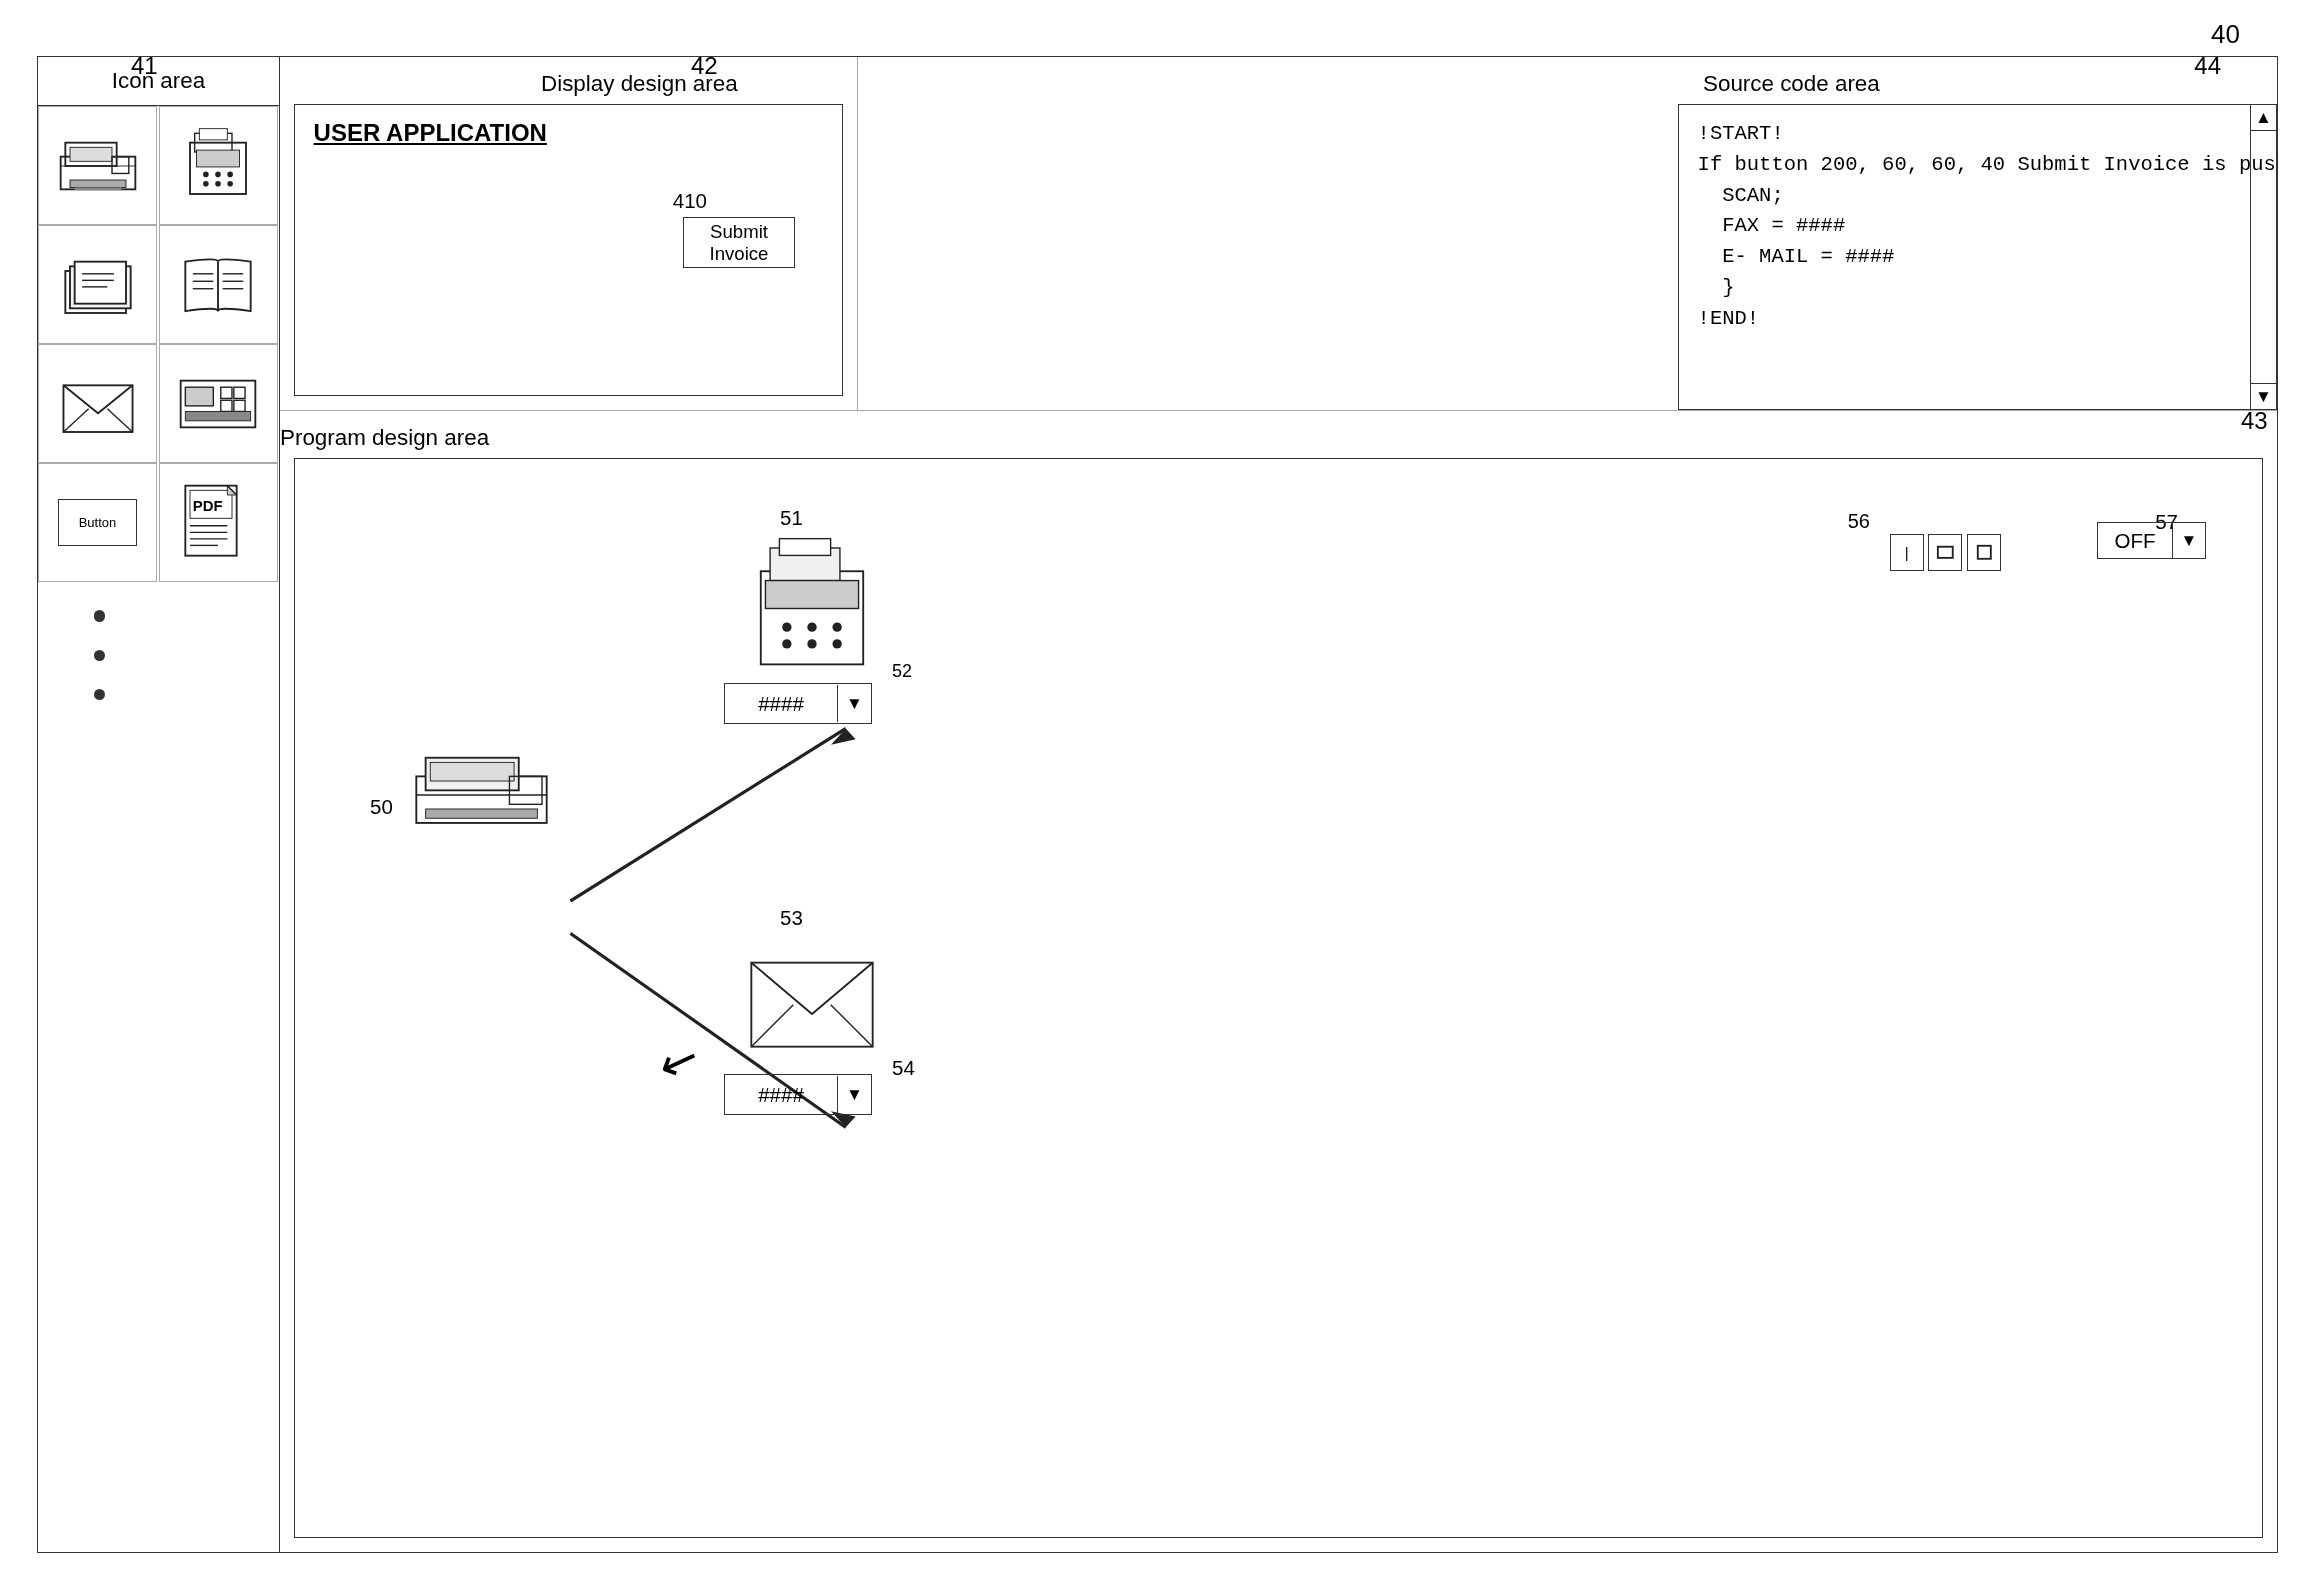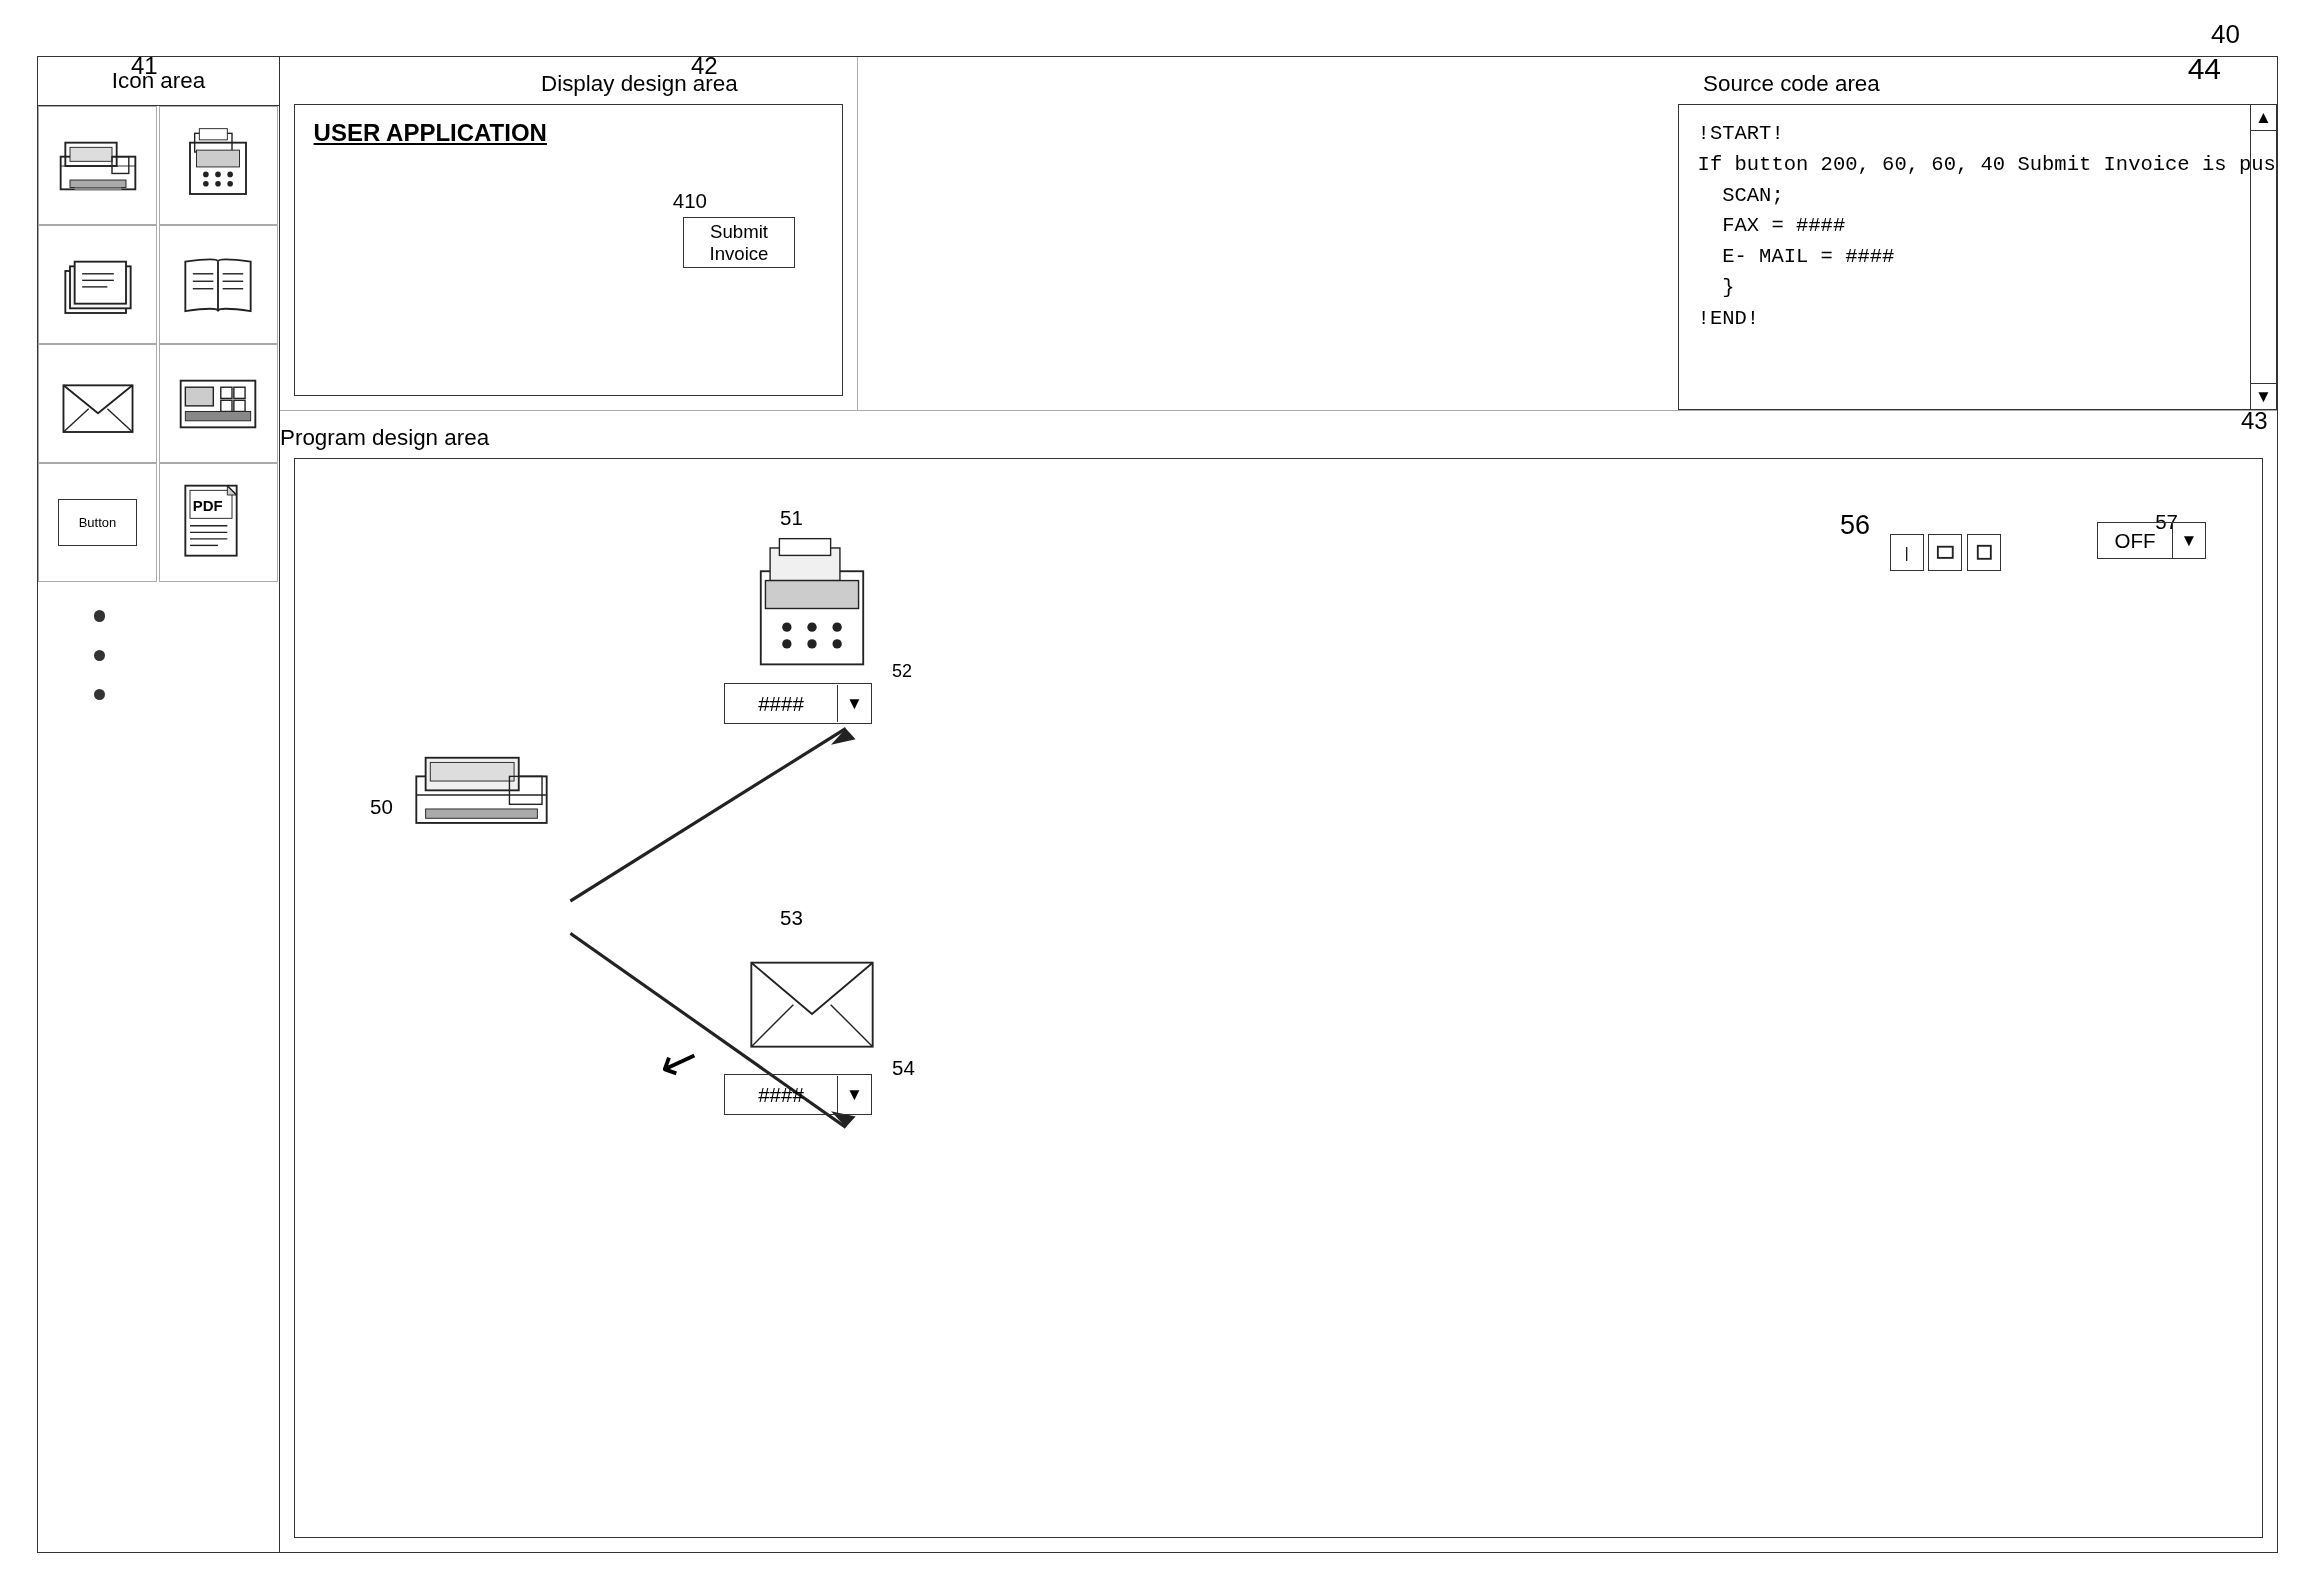--- a/index.html
+++ b/index.html
@@ -169,21 +169,21 @@
       top: 14px;
       left: 820px;
       font-size: 22.4px;
       margin-left: 25px;
     }
 
     .label-44 {
       position: absolute;
       top: -4.7px;
       right: 56px;
-      font-size: 30px;
+      font-size: 24px;
     }
 
     .source-inner {
       position: absolute;
       top: 47px;
       left: 820px;
       right: 0;
       bottom: 0;
       border: 1.9px solid #333;
       overflow: hidden;
@@ -381,21 +381,21 @@
       top: 75px;
       right: 261px;
       display: flex;
       gap: 4.7px;
     }
 
     .label-56 {
       position: absolute;
       top: 51px;
       right: 392px;
-      font-size: 27px;
+      font-size: 20px;
     }
 
     .widget-small-box {
       width: 34px;
       height: 37px;
       border: 1.9px solid #333;
       display: flex;
       align-items: center;
       justify-content: center;
       font-size: 15px;

